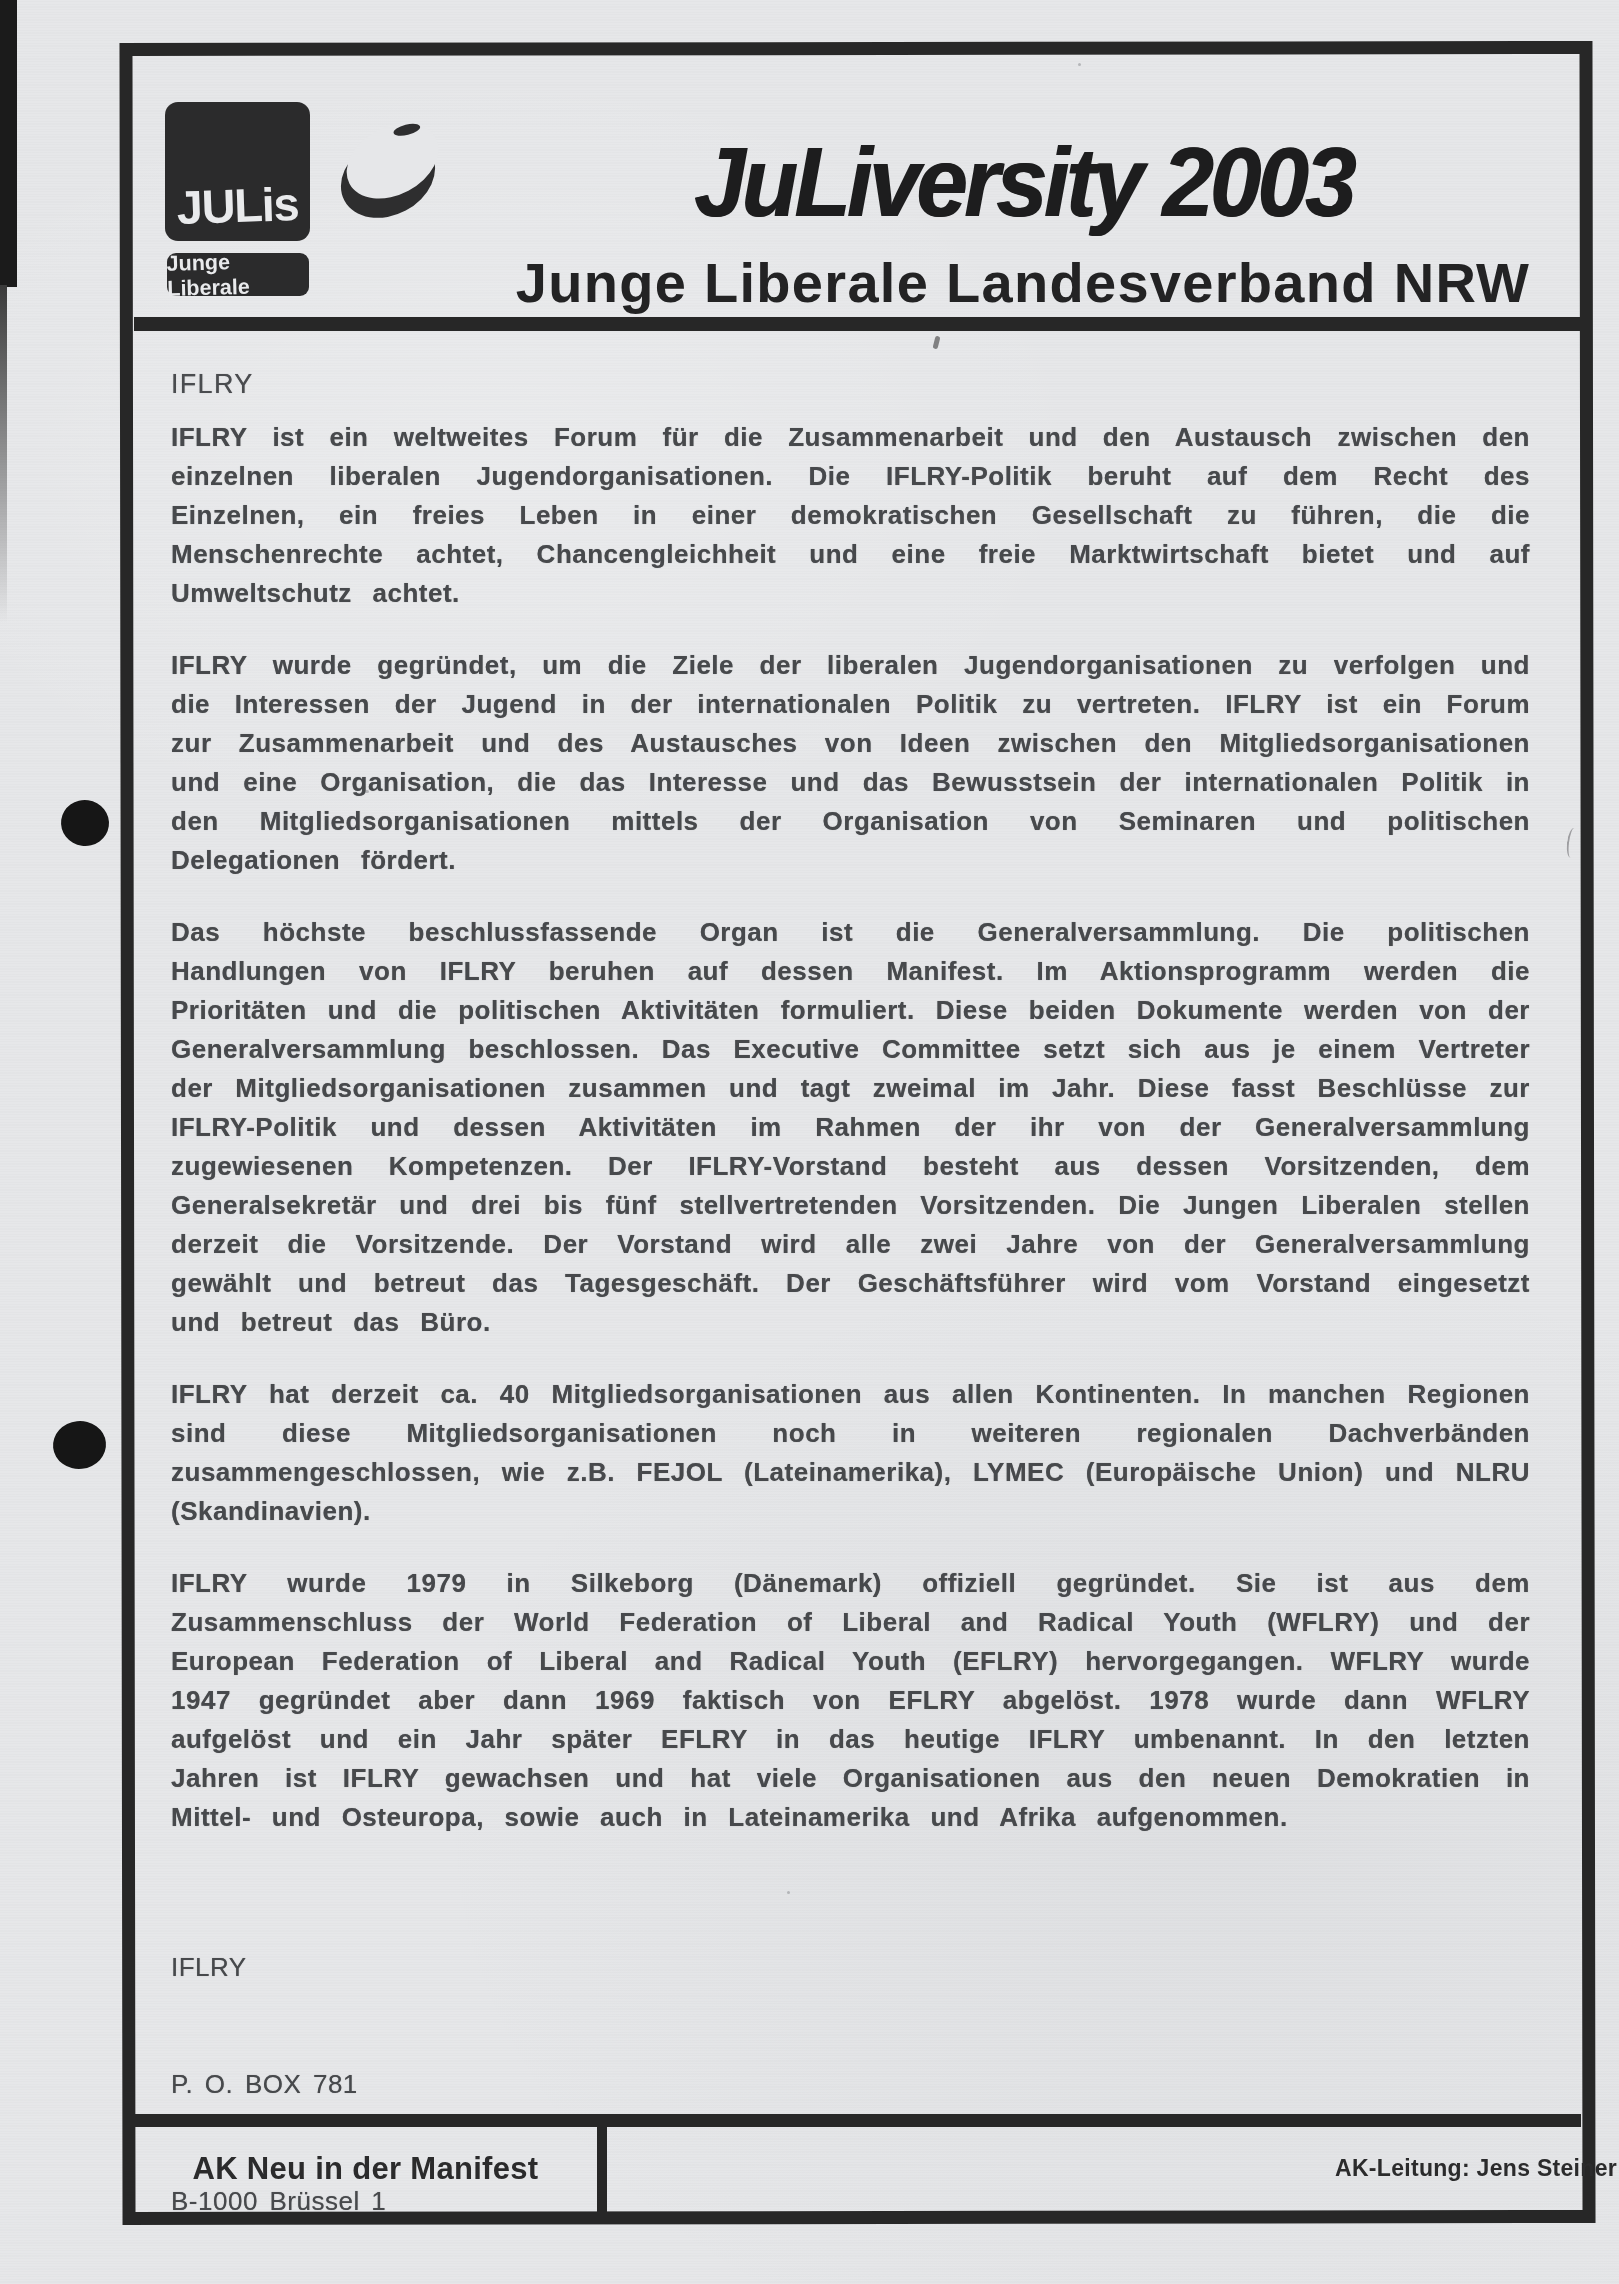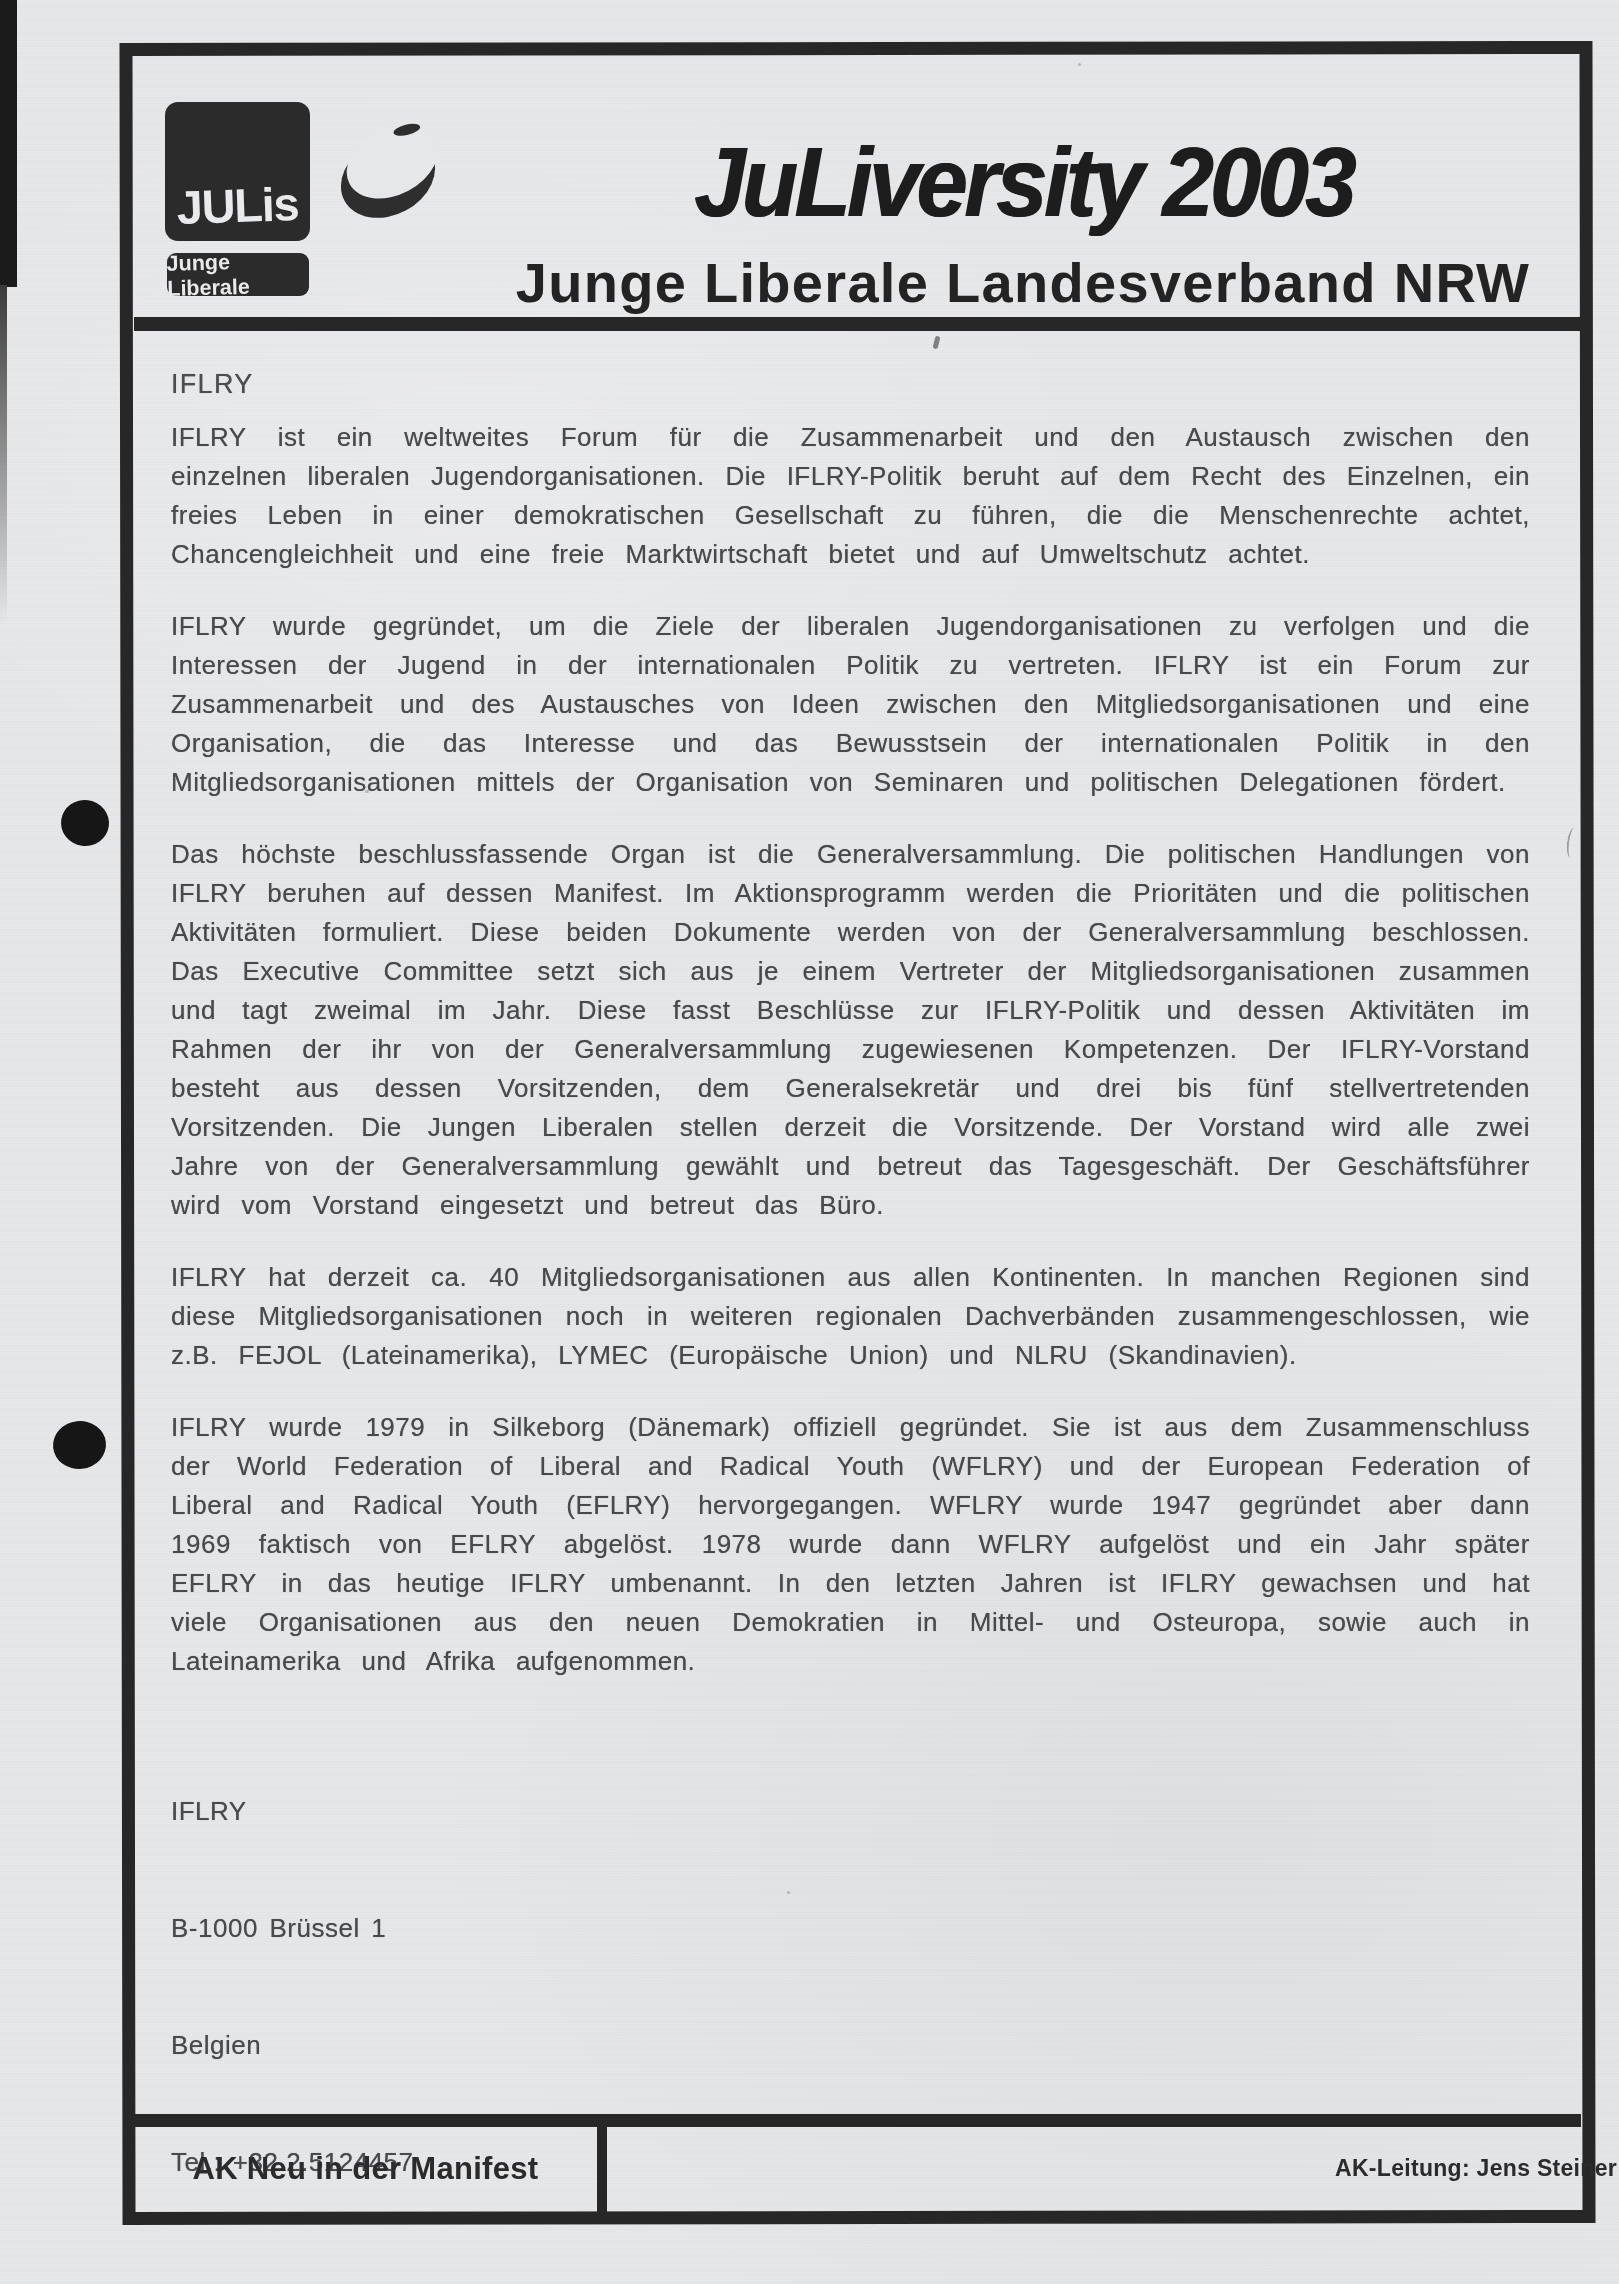--- a/index.html
+++ b/index.html
@@ -81,21 +81,21 @@
     position:absolute;left:171px;top:369px;
     font-size:27px;letter-spacing:1.3px;color:#4a4c4f;
     text-shadow:0 0 0.7px rgba(74,76,79,.7);
   }
   .body-col{
     position:absolute;left:171px;top:418px;width:1359px;
     font-size:26px;line-height:39px;color:#47494c;
     text-align:justify;letter-spacing:0.5px;word-spacing:13px;
     text-shadow:0 0 0.7px rgba(71,73,76,.65);
   }
-  .body-col p{margin:0 0 33px 0;}
+  .body-col p{margin:0 0 33px 0;font-weight:bold;}
   .contact{margin-top:6.5px;text-align:left;word-spacing:3.9px;white-space:pre;}
   .contact .line{height:39px;}
 
   
   .footer-left{
     position:absolute;left:134px;top:2127px;width:463px;height:83px;
     display:flex;align-items:center;justify-content:center;
     font-size:31px;font-weight:bold;color:#2b2b2c;letter-spacing:0.3px;
   }
   .footer-right{
@@ -146,20 +146,21 @@
 
   <div class="body-col">
     <p>IFLRY ist ein weltweites Forum für die Zusammenarbeit und den Austausch zwischen den einzelnen liberalen Jugendorganisationen. Die IFLRY-Politik beruht auf dem Recht des Einzelnen, ein freies Leben in einer demokratischen Gesellschaft zu führen, die die Menschenrechte achtet, Chancengleichheit und eine freie Marktwirtschaft bietet und auf Umweltschutz achtet.</p>
     <p>IFLRY wurde gegründet, um die Ziele der liberalen Jugendorganisationen zu verfolgen und die Interessen der Jugend in der internationalen Politik zu vertreten. IFLRY ist ein Forum zur Zusammenarbeit und des Austausches von Ideen zwischen den Mitgliedsorganisationen und eine Organisation, die das Interesse und das Bewusstsein der internationalen Politik in den Mitgliedsorganisationen mittels der Organisation von Seminaren und politischen Delegationen fördert.</p>
     <p>Das höchste beschlussfassende Organ ist die Generalversammlung. Die politischen Handlungen von IFLRY beruhen auf dessen Manifest. Im Aktionsprogramm werden die Prioritäten und die politischen Aktivitäten formuliert. Diese beiden Dokumente werden von der Generalversammlung beschlossen. Das Executive Committee setzt sich aus je einem Vertreter der Mitgliedsorganisationen zusammen und tagt zweimal im Jahr. Diese fasst Beschlüsse zur IFLRY-Politik und dessen Aktivitäten im Rahmen der ihr von der Generalversammlung zugewiesenen Kompetenzen. Der IFLRY-Vorstand besteht aus dessen Vorsitzenden, dem Generalsekretär und drei bis fünf stellvertretenden Vorsitzenden. Die Jungen Liberalen stellen derzeit die Vorsitzende. Der Vorstand wird alle zwei Jahre von der Generalversammlung gewählt und betreut das Tagesgeschäft. Der Geschäftsführer wird vom Vorstand eingesetzt und betreut das Büro.</p>
     <p>IFLRY hat derzeit ca. 40 Mitgliedsorganisationen aus allen Kontinenten. In manchen Regionen sind diese Mitgliedsorganisationen noch in weiteren regionalen Dachverbänden zusammengeschlossen, wie z.B. FEJOL (Lateinamerika), LYMEC (Europäische Union) und NLRU (Skandinavien).</p>
     <p>IFLRY wurde 1979 in Silkeborg (Dänemark) offiziell gegründet. Sie ist aus dem Zusammenschluss der World Federation of Liberal and Radical Youth (WFLRY) und der European Federation of Liberal and Radical Youth (EFLRY) hervorgegangen. WFLRY wurde 1947 gegründet aber dann 1969 faktisch von EFLRY abgelöst. 1978 wurde dann WFLRY aufgelöst und ein Jahr später EFLRY in das heutige IFLRY umbenannt. In den letzten Jahren ist IFLRY gewachsen und hat viele Organisationen aus den neuen Demokratien in Mittel- und Osteuropa, sowie auch in Lateinamerika und Afrika aufgenommen.</p>
 
     <div class="contact">
       <div class="line">IFLRY</div>
+      <div class="line">P. O. BOX 781</div>
       <div class="line">B-1000 Brüssel 1</div>
       <div class="line">Belgien</div>
       <div class="line">Tel.: +32.2.5124457</div>
       
       
       
       
     </div>
   </div>
 

